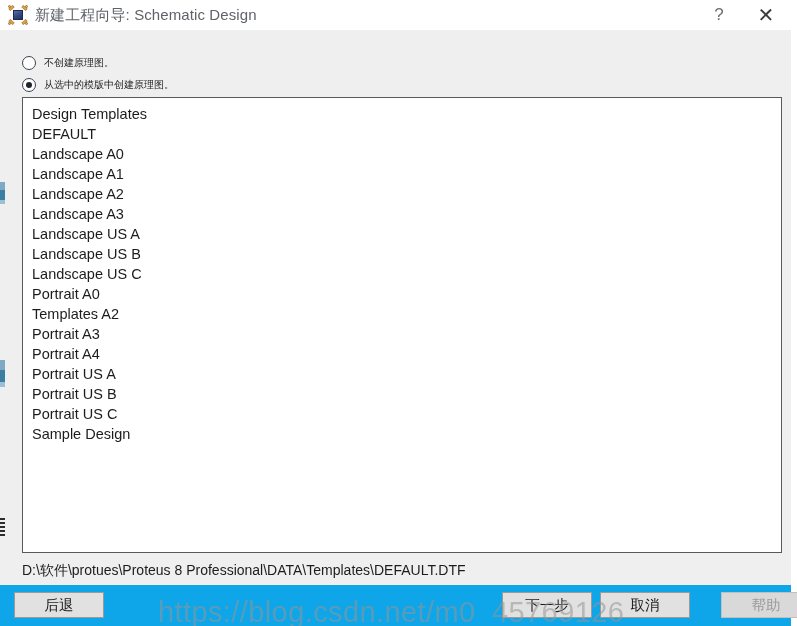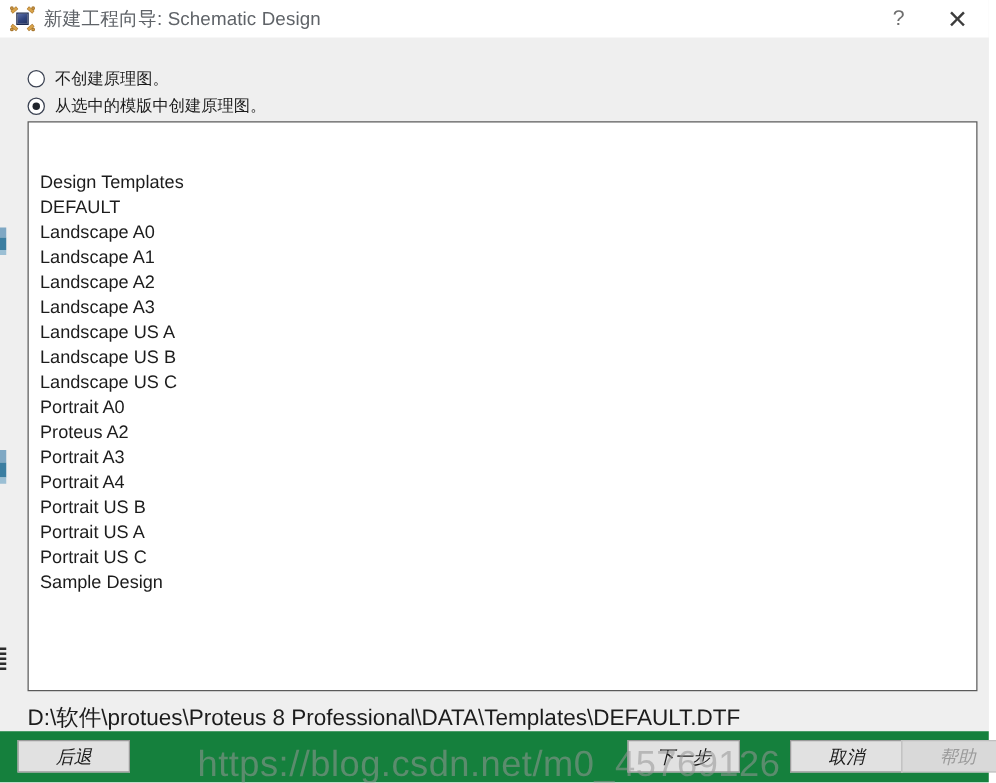--- a/index.html
+++ b/index.html
@@ -142,68 +142,66 @@
   }
   .radio-mark.checked::after {
     content: "";
     position: absolute;
     left: 2.5px; top: 2.5px;
     width: 6px; height: 6px;
     border-radius: 50%;
     background: #20242c;
   }
   .radio-label {
-    font-size: 13px;
+    font-size: 10px;
     color: #1d1d1d;
     white-space: nowrap;
   }
 
   
   .listbox {
     position: absolute;
     left: 22px;
     top: 67px;
     width: 760px;
     height: 456px;
     background: #ffffff;
     border: 1px solid #5a5a5a;
     box-sizing: border-box;
     overflow: hidden;
   }
   .list-items {
     padding: 6px 0 0 0;
-    margin-top: 32px;
   }
   .list-item {
     height: 20px;
     line-height: 20px;
     padding-left: 9px;
     font-size: 14.5px;
     color: #1c1c1c;
     white-space: nowrap;
     cursor: default;
   }
 
   
   .path-line {
     position: absolute;
     left: 22px;
     top: 532px;
-    font-size: 18px;
+    font-size: 14px;
     color: #1c1c1c;
     white-space: nowrap;
   }
 
   
   .footer {
     height: 41px;
     min-height: 41px;
-    background: #15803d;
-    position: relative;
-    font-style: italic;
+    background: #0ea5e9;
+    position: relative;
   }
   .btn {
     position: absolute;
     height: 26px;
     background: #e1e1e1;
     border: 1px solid #9a9a9a;
     box-sizing: border-box;
     font-size: 14.5px;
     color: #1a1a1a;
     display: flex;
@@ -213,21 +211,21 @@
     user-select: none;
     font-family: "Liberation Sans", "DejaVu Sans", sans-serif;
   }
   .btn.disabled {
     background: #d9d9d9;
     border-color: #c0c0c0;
     color: #9b9b9b;
   }
   #btn-back   { left: 14px;  top: 7px;  width: 90px; }
   #btn-next   { left: 502px; top: 7px;  width: 90px; }
-  #btn-cancel { left: 600px; top: 7px;  width: 90px; margin-left: 32px; }
+  #btn-cancel { left: 600px; top: 7px;  width: 90px; }
   #btn-help   { left: 698px; top: 7px;  width: 90px; margin-left: 23px; }
 
   
   .watermark {
     position: absolute;
     left: 158px;
     top: 596px;
     font-size: 29px;
     color: rgba(150,150,150,0.55);
     letter-spacing: 0.4px;
@@ -292,25 +290,25 @@
           <div class="list-item">Design Templates</div>
           <div class="list-item">DEFAULT</div>
           <div class="list-item">Landscape A0</div>
           <div class="list-item">Landscape A1</div>
           <div class="list-item">Landscape A2</div>
           <div class="list-item">Landscape A3</div>
           <div class="list-item">Landscape US A</div>
           <div class="list-item">Landscape US B</div>
           <div class="list-item">Landscape US C</div>
           <div class="list-item">Portrait A0</div>
-          <div class="list-item">Proteus A2</div>
+          <div class="list-item">Templates A2</div>
           <div class="list-item">Portrait A3</div>
           <div class="list-item">Portrait A4</div>
+          <div class="list-item">Portrait US A</div>
           <div class="list-item">Portrait US B</div>
-          <div class="list-item">Portrait US A</div>
           <div class="list-item">Portrait US C</div>
           <div class="list-item">Sample Design</div>
         </div>
     </div>
 
     <div class="path-line">D:\软件\protues\Proteus 8 Professional\DATA\Templates\DEFAULT.DTF</div>
 
   </div>
 
   <div class="footer">

